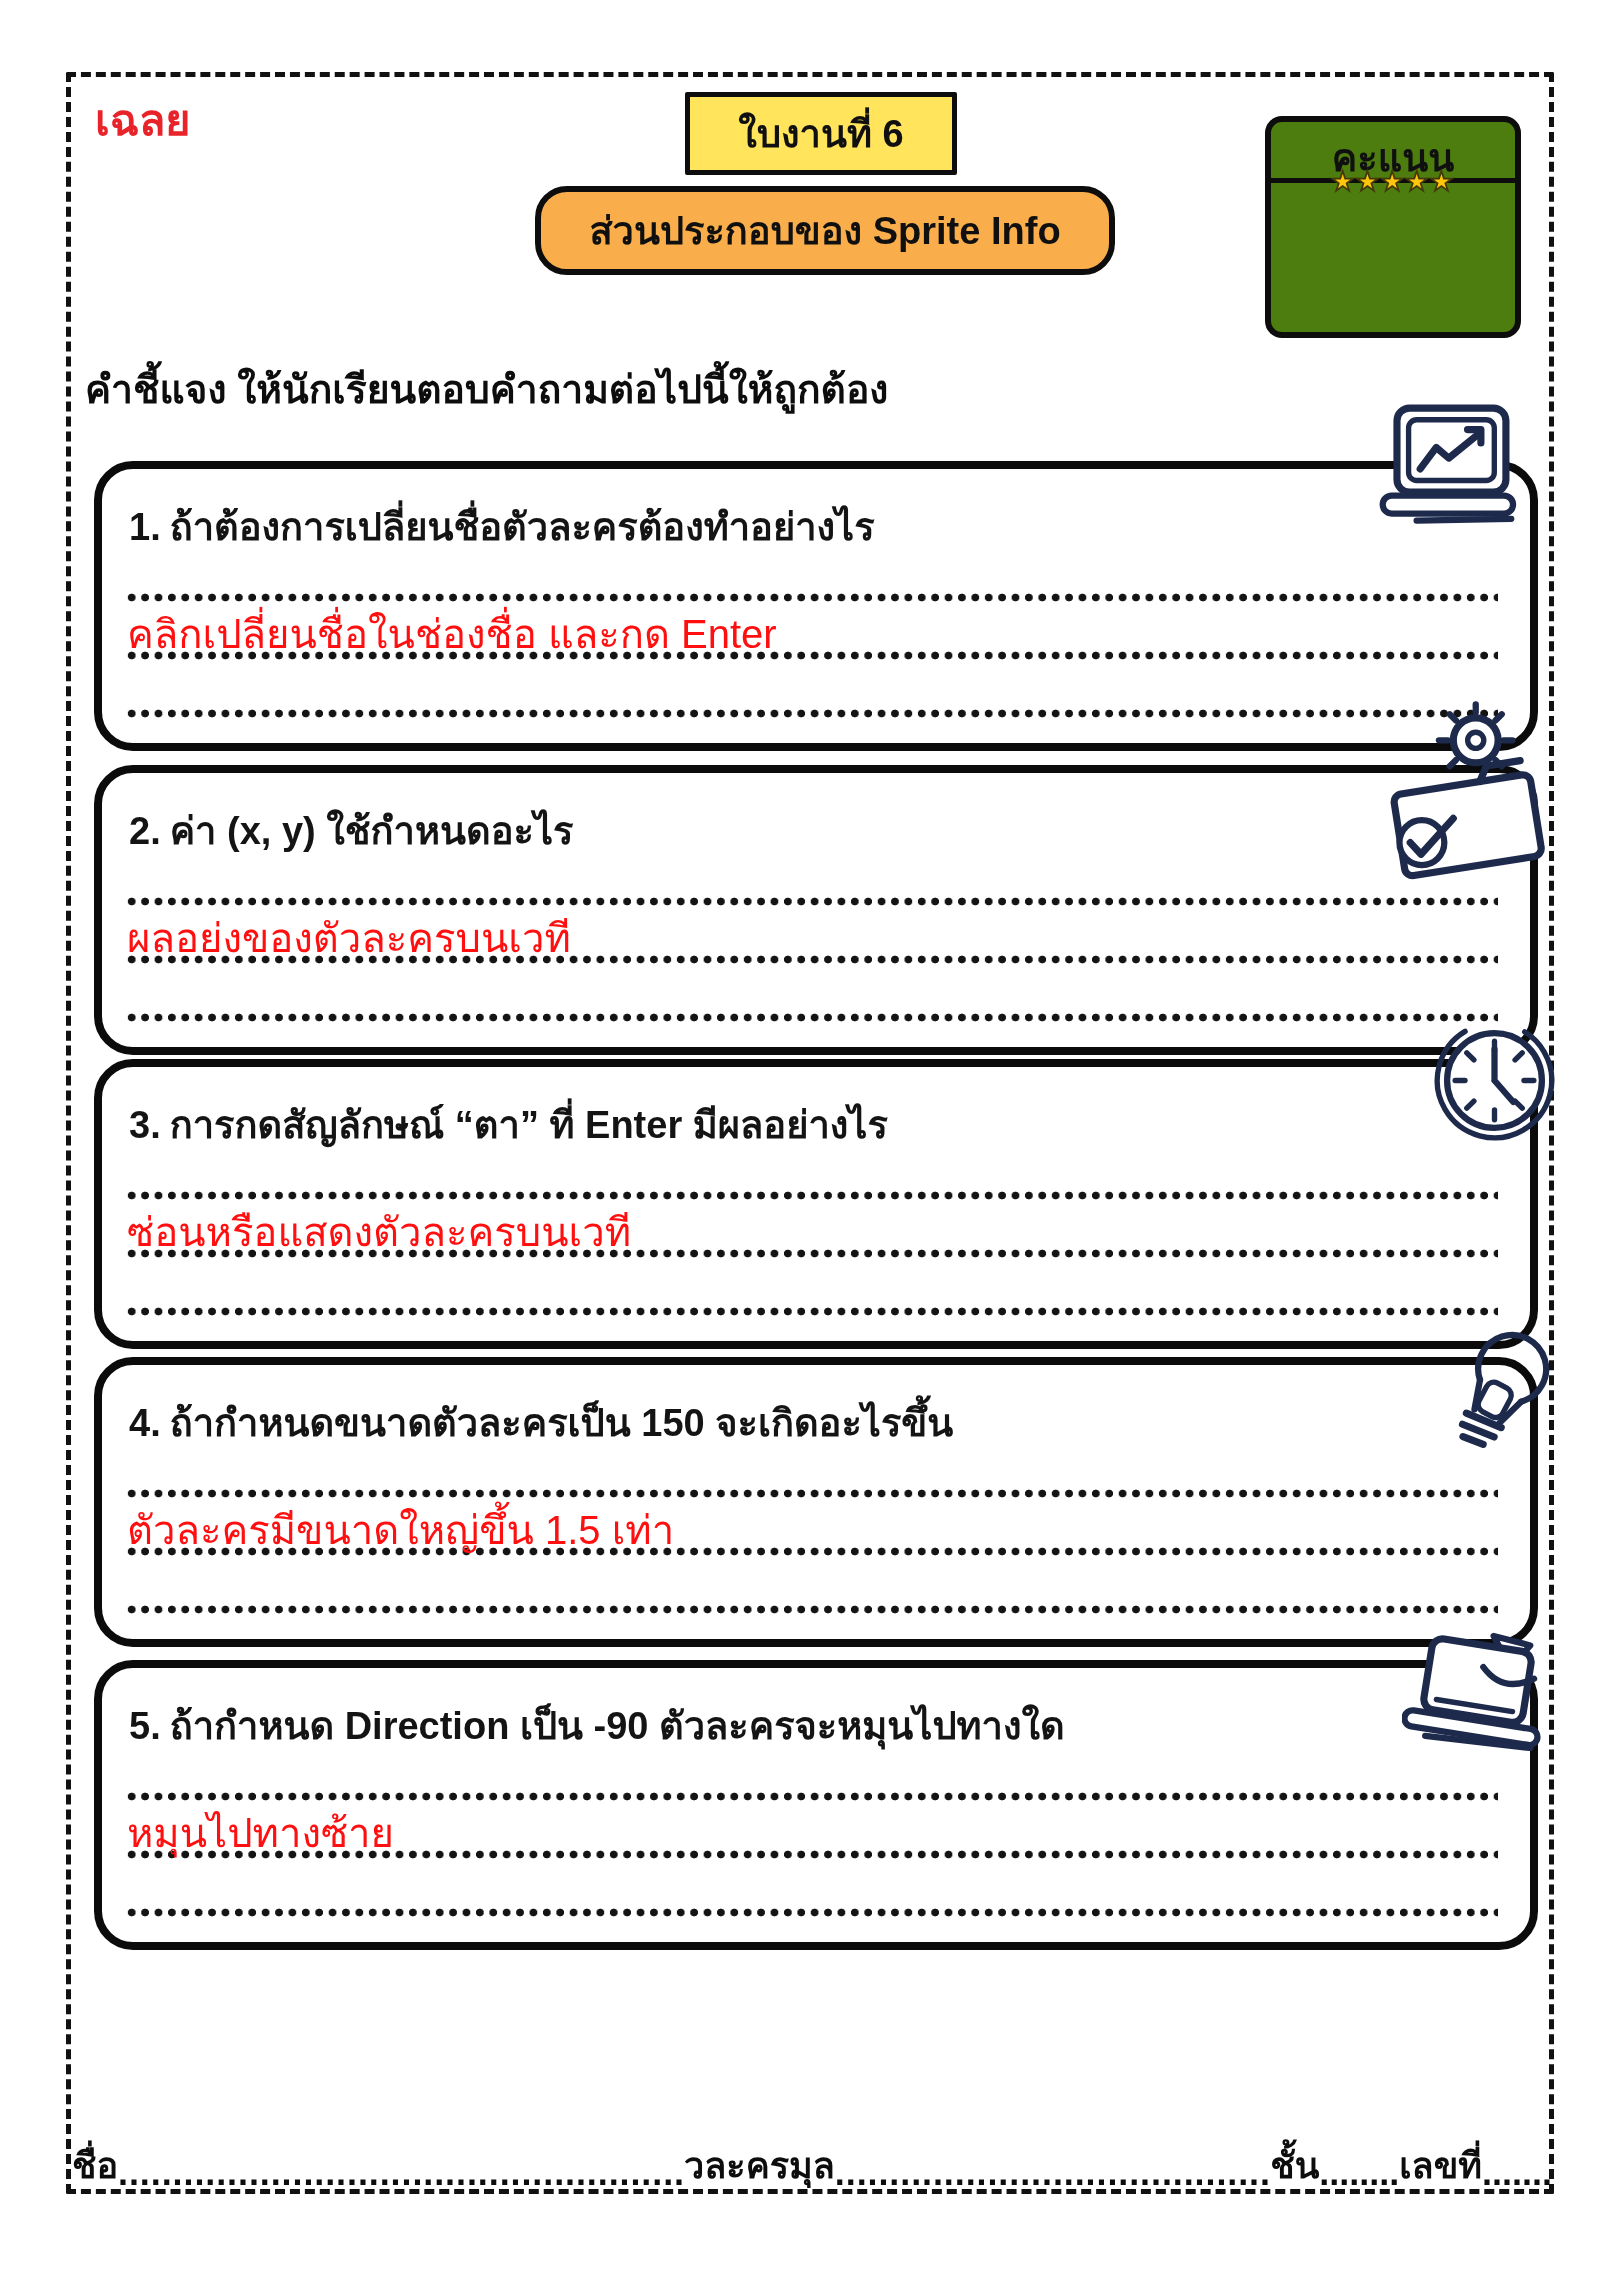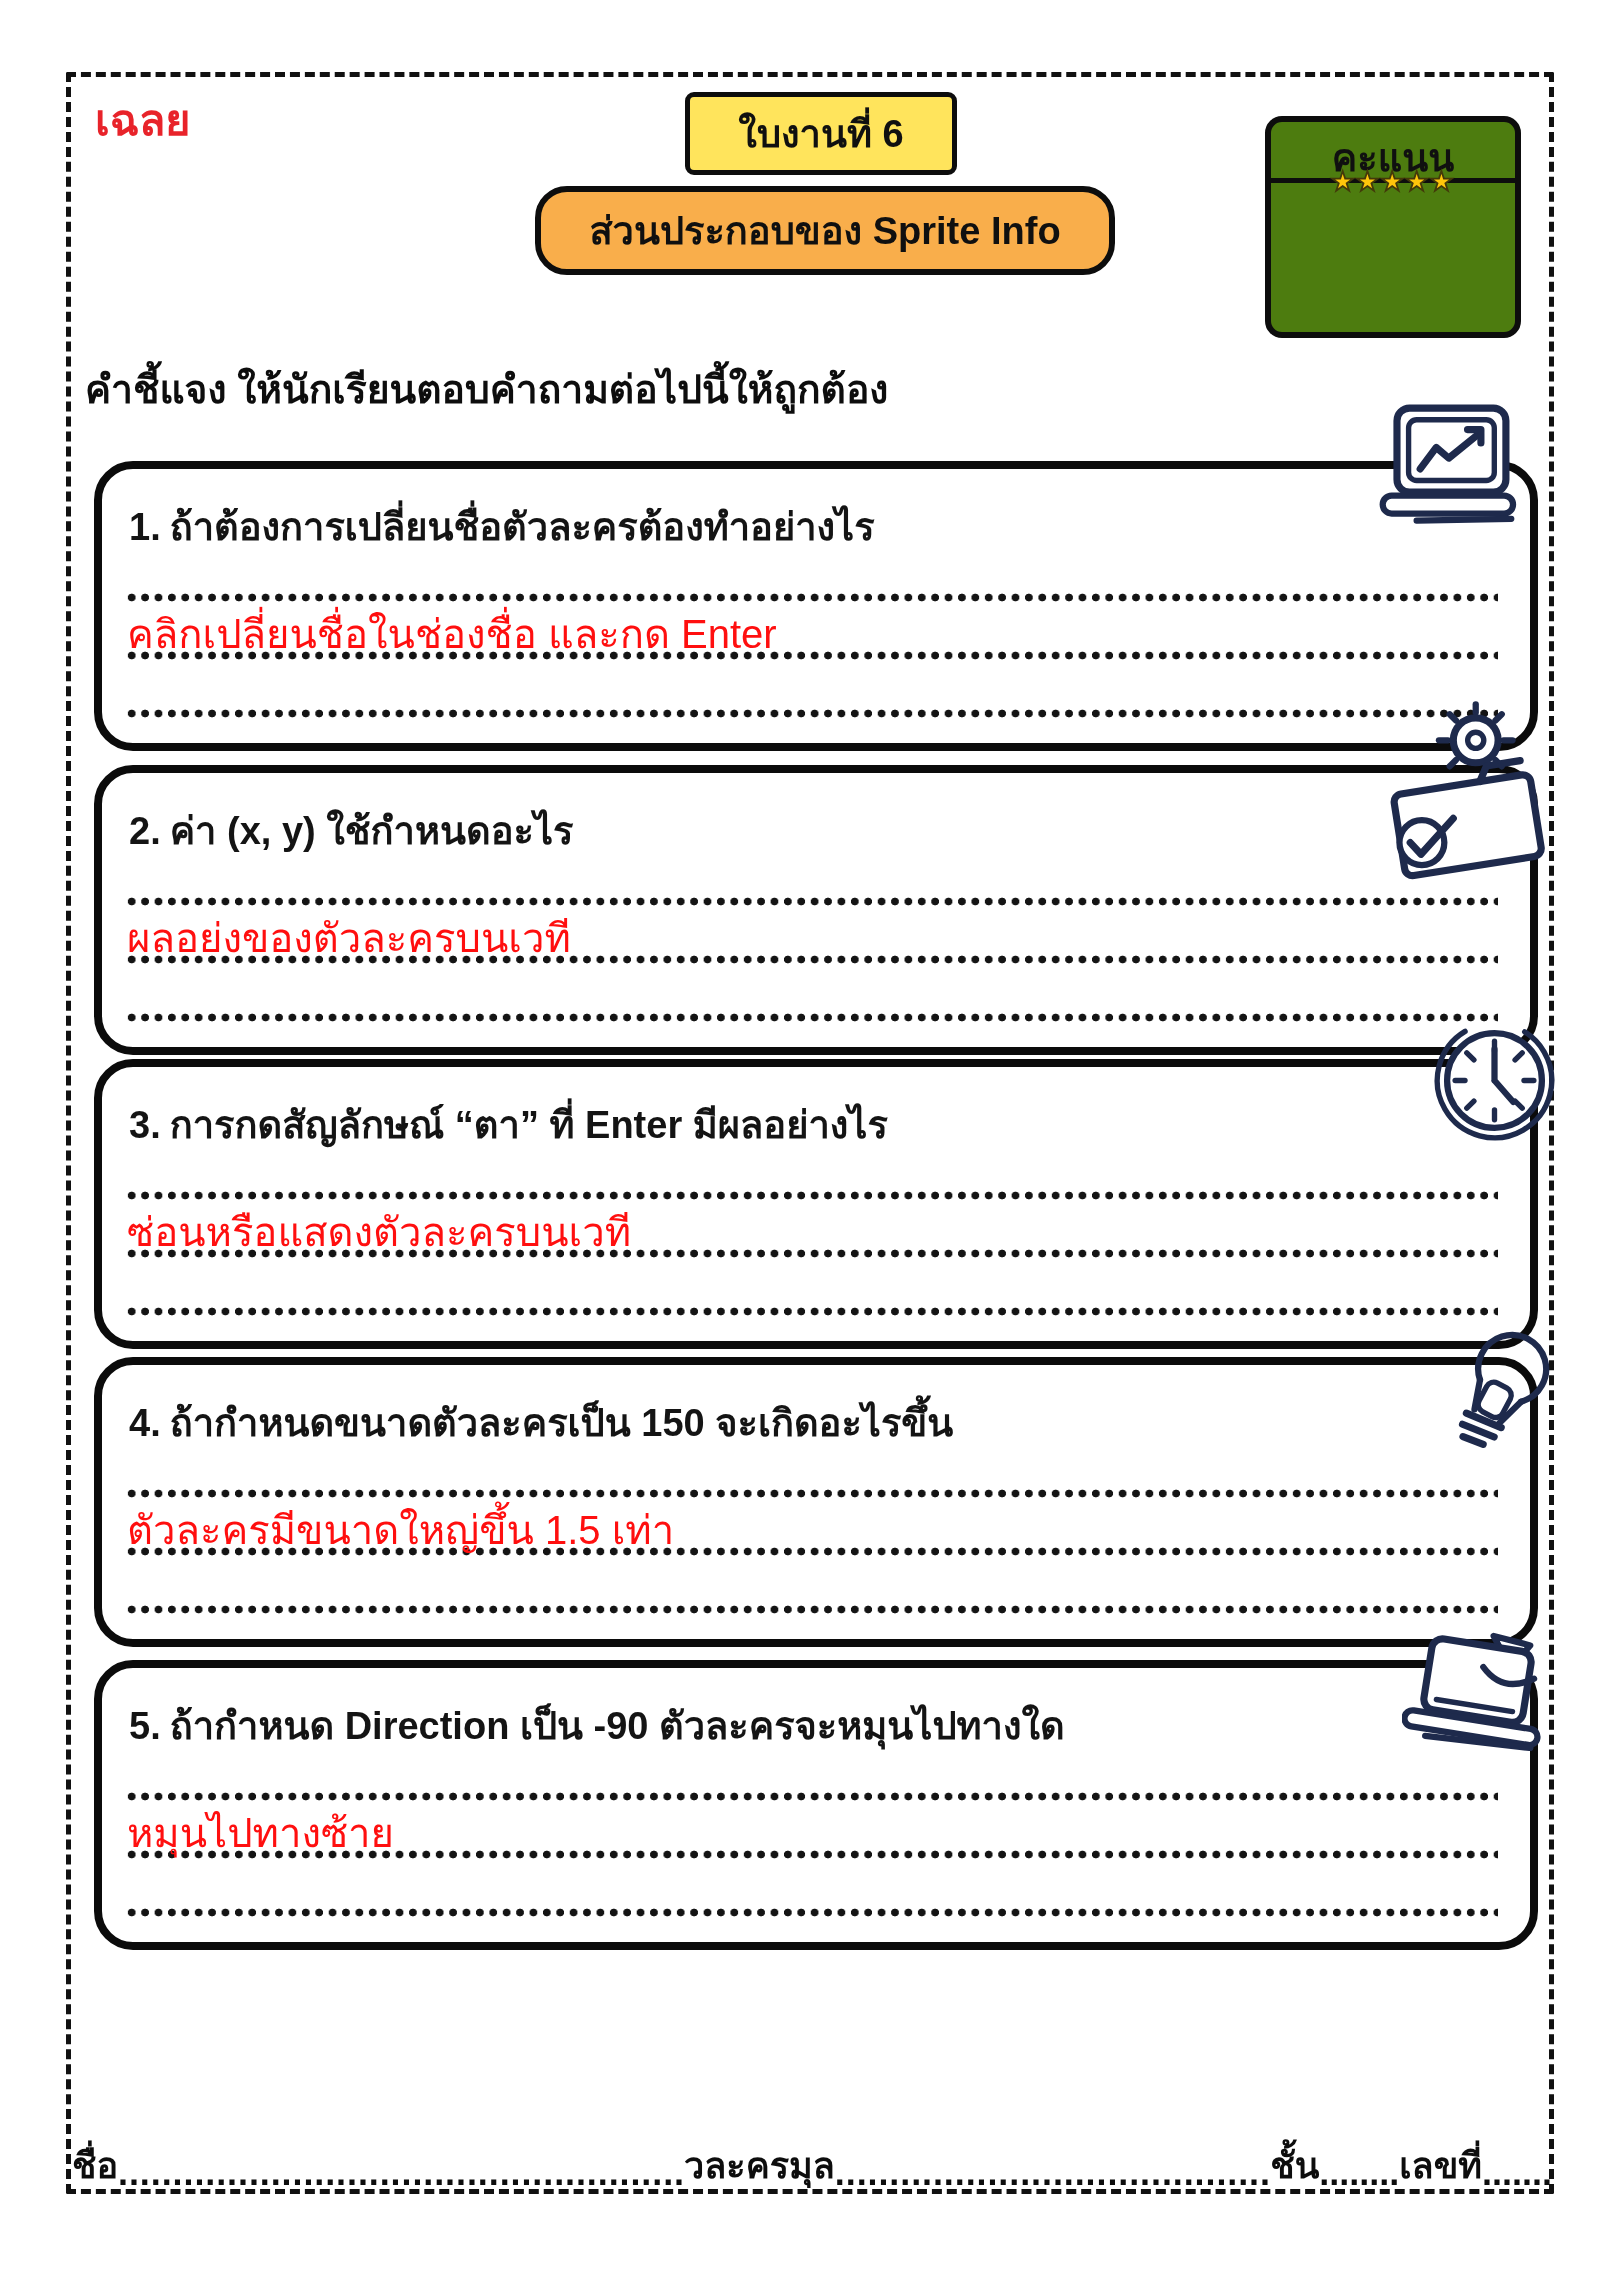--- a/index.html
+++ b/index.html
@@ -2,21 +2,21 @@
 <html style="font-size:14.3px"><head>
 <meta charset="utf-8">
 <style>
   html,body{margin:0;padding:0;background:#ffffff;}
   .page{position:relative;width:1621px;height:2293px;background:#ffffff;
         font-family:"Liberation Sans","DejaVu Sans",sans-serif;overflow:hidden;padding-left:10px;}
   .dashed-frame{position:absolute;left:66px;top:72px;width:1478px;height:2112px;
         border:5.4px dashed #111;border-radius:1.8px;}
   .answer-key{position:absolute;left:95px;top:86px;font-size:43px;font-weight:bold;color:#e8232a;}
   .badge{position:absolute;display:flex;align-items:center;justify-content:center;
-        font-weight:600;color:#101010;background:#ffe45c;border:5.4px solid #0d0d0d;border-radius:9px;}
+        font-weight:600;color:#101010;background:#ffe45c;border:5.4px solid #0d0d0d;border-radius:2px;}
   .badge-yellow{left:685px;top:92px;width:262px;height:73px;font-size:38px;}
   .badge-orange{left:535px;top:186px;width:568px;height:77px;font-size:38px;background:#f9ae4b;border-width:6.3px;border-radius:32px;}
   .score-box{position:absolute;left:1265px;top:116px;width:244px;height:210px;background:#4d7c0f;
         border:6.3px solid #0d0d0d;border-radius:17px;font-family:Liberation Mono, monospace;}
   .score-title{position:absolute;top:5.4px;left:0;right:0;text-align:center;font-size:38px;font-weight:600;color:#101010;}
   .score-line{position:absolute;top:56px;left:-1.8px;right:-1.8px;height:5.4px;background:#0d0d0d;}
   .score-stars{position:absolute;top:34px;left:0;right:0;text-align:center;font-size:38px;letter-spacing:1.8px;
         color:#ffc60b;-webkit-text-stroke:1.8px #43390a;z-index:3;}
   .instruction{position:absolute;left:85px;top:358px;font-size:39px;font-weight:bold;color:#0d0d0d;white-space:nowrap;}
   .qbox{position:absolute;left:94px;width:1428px;height:274px;background:#fff;

